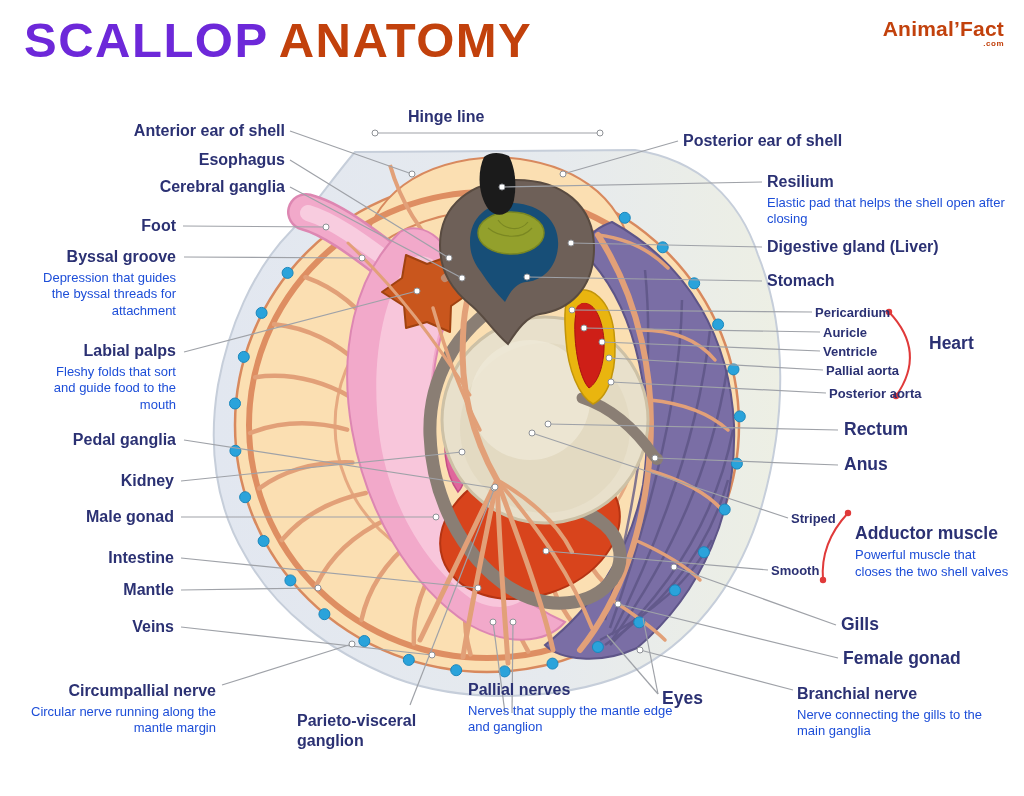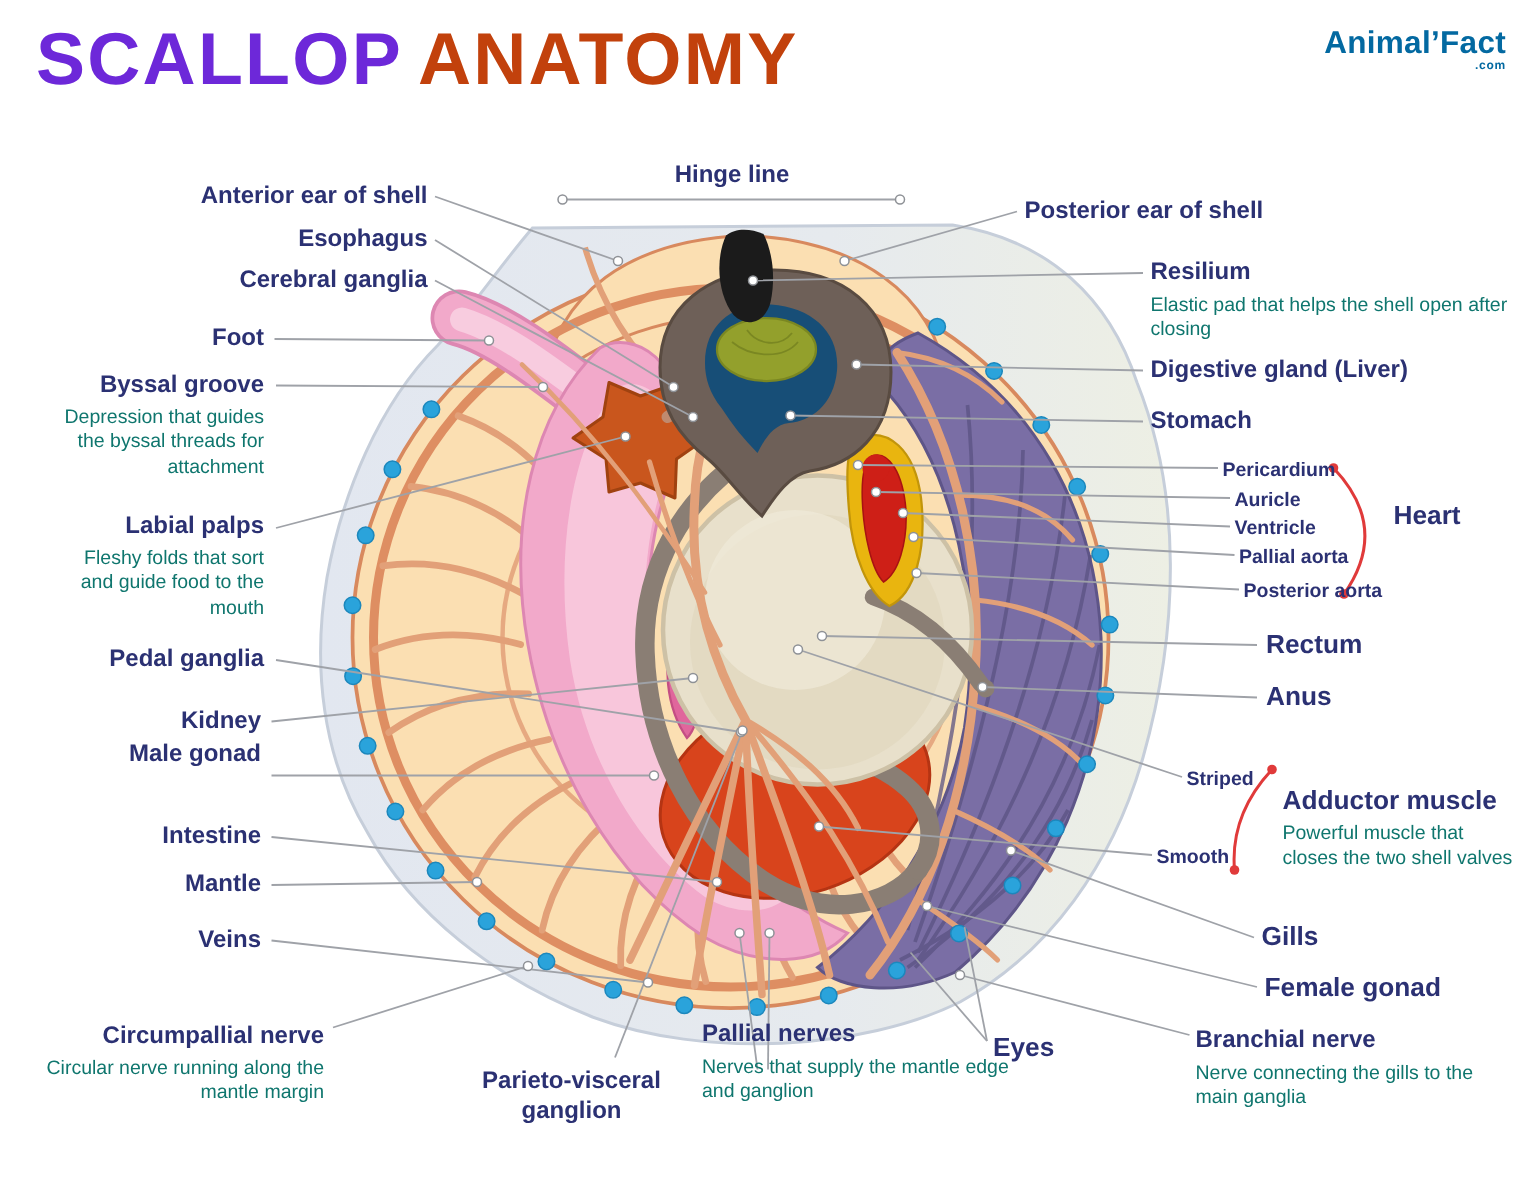--- a/index.html
+++ b/index.html
@@ -1,31 +1,31 @@
 <!DOCTYPE html>
 <html><head>
 <meta charset="utf-8">
 <style>
   html,body{margin:0;padding:0;background:#fff;}
   .stage{position:relative;width:1024px;height:796px;background:#fff;overflow:hidden;
          font-family:"Liberation Sans", sans-serif;}
   .title{position:absolute;left:24px;top:12px;font-size:49px;font-weight:700;letter-spacing:1.5px;white-space:nowrap;}
   .title .t1{color:#6d28d9;}
   .title .t2{color:#c2410c;margin-left:10px;}
-  .logo{position:absolute;right:20px;top:18px;text-align:right;color:#0369a1;line-height:1;}
+  .logo{position:absolute;right:20px;top:18px;text-align:right;color:#c2410c;line-height:1;}
   .logo .nm{font-size:21px;font-weight:700;letter-spacing:.2px;}
   .logo .tld{font-size:8px;font-weight:700;margin-top:1px;letter-spacing:.5px;}
   svg.art{position:absolute;left:0;top:0;}
   .lb{position:absolute;color:#2b3173;line-height:1.22;}
   .lb .nm{font-size:16px;font-weight:700;}
   .lb.lg .nm{font-size:17.5px;}
   .lb.sm .nm{font-size:13px;}
-  .lb .ds{font-size:13px;font-weight:400;color:#0f766e;line-height:1.3;margin-top:3px;}
+  .lb .ds{font-size:13px;font-weight:400;color:#1d4ed8;line-height:1.3;margin-top:3px;}
   .ralign{text-align:right;}
-  .calign{text-align:center;}
+  .calign{text-align:left;}
   .leader{stroke:#9fa2a8;stroke-width:1.2;fill:none;}
   .enddot{fill:#ffffff;stroke:#8e9196;stroke-width:1;}
   .bracket{stroke:#e03a3a;stroke-width:2;fill:none;}
   .bdot{fill:#e03a3a;}
 </style>
 </head>
 <body>
 
 <div class="stage">
 
@@ -301,21 +301,21 @@
   <div class="lb ralign" style="right:848px;top:341px;width:140px">
     <div class="nm">Labial palps</div>
     <div class="ds">Fleshy folds that sort and guide food to the mouth</div>
     </div>
   <div class="lb ralign" style="right:848px;top:430px">
     <div class="nm">Pedal ganglia</div>
     </div>
   <div class="lb ralign" style="right:850px;top:471px">
     <div class="nm">Kidney</div>
     </div>
-  <div class="lb ralign" style="right:850px;top:493px">
+  <div class="lb ralign" style="right:850px;top:507px">
     <div class="nm">Male gonad</div>
     </div>
   <div class="lb ralign" style="right:850px;top:548px">
     <div class="nm">Intestine</div>
     </div>
   <div class="lb ralign" style="right:850px;top:580px">
     <div class="nm">Mantle</div>
     </div>
   <div class="lb ralign" style="right:850px;top:617px">
     <div class="nm">Veins</div>

